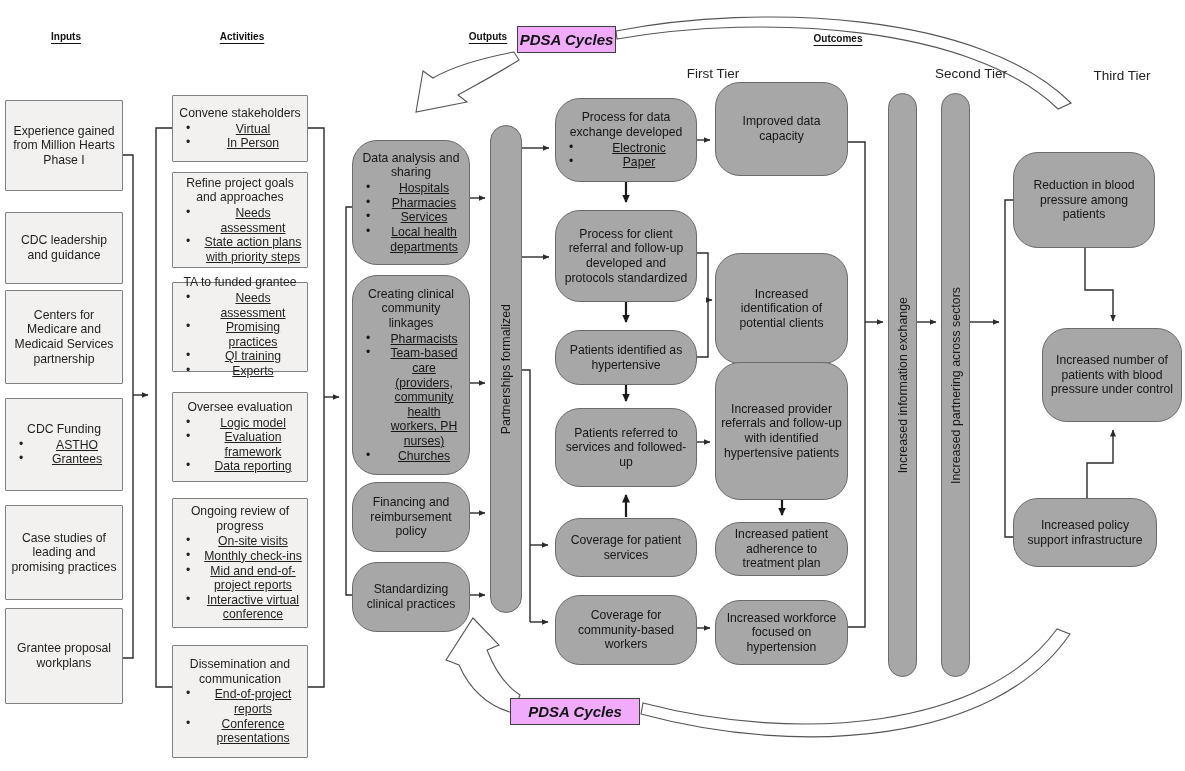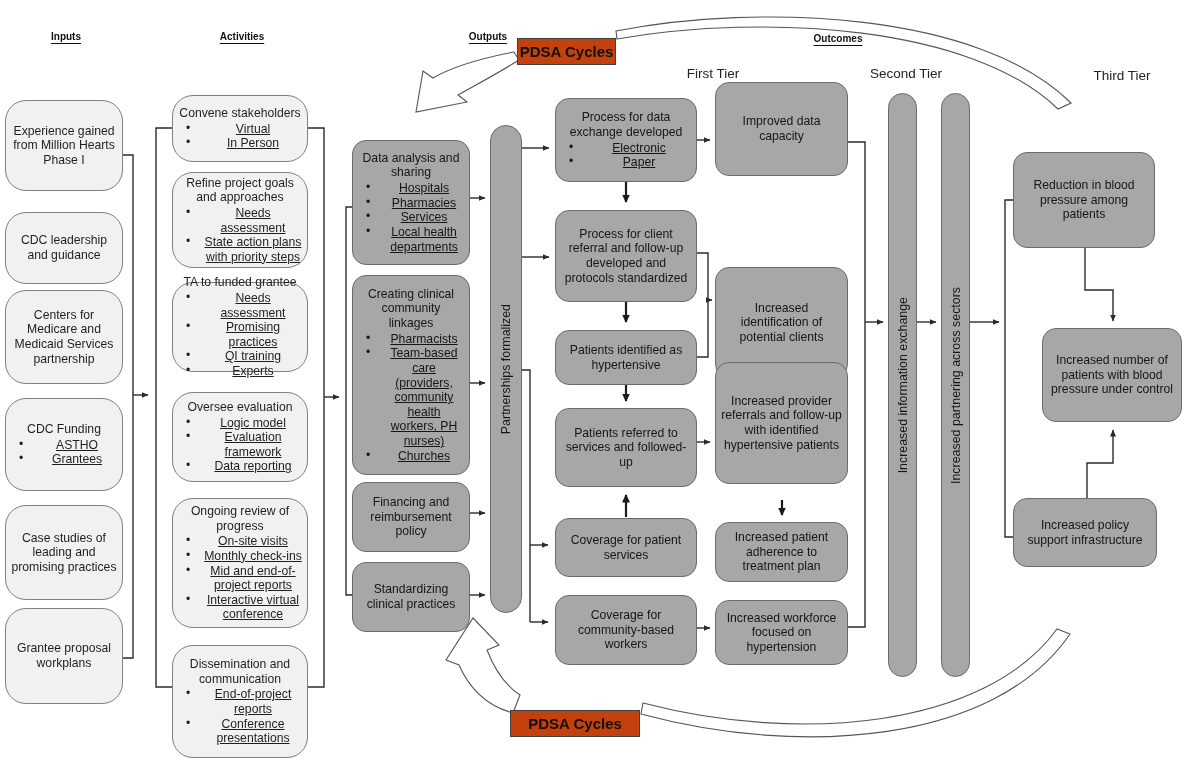--- a/index.html
+++ b/index.html
@@ -2,35 +2,35 @@
 <html><head>
 <meta charset="utf-8">
 <style>
   html,body{margin:0;padding:0;background:#fff;}
   #canvas{position:relative;width:1185px;height:771px;background:#fff;overflow:hidden;
           font-family:"Liberation Sans",sans-serif;color:#1f1f1f;}
   svg.overlay{position:absolute;left:0;top:0;width:1185px;height:771px;}
   .box{position:absolute;box-sizing:border-box;display:flex;flex-direction:column;
        justify-content:center;align-items:center;text-align:center;
        font-size:12.2px;line-height:1.2;padding:3px 5px;}
-  .light{background:#f2f1f0;border:1.4px solid #808080;border-radius:21px;}
-  .gray{background:#a7a7a7;border:1.4px solid #6b6b6b;border-radius:14px;color:#161616;}
+  .light{background:#f2f1f0;border:1.4px solid #808080;border-radius:1px;}
+  .gray{background:#a7a7a7;border:1.4px solid #6b6b6b;border-radius:25px;color:#161616;}
   .box .t{width:100%;}
   .box ul{list-style:none;margin:1px 0 0;padding:0;width:100%;text-align:center;text-decoration:underline;}
   .box li{position:relative;padding-left:26px;}
   .box li::before{content:"\2022";position:absolute;left:8px;top:-1px;}
   .vbar{position:absolute;box-sizing:border-box;background:#a7a7a7;border:1.4px solid #6b6b6b;
         border-radius:18px;display:flex;align-items:center;justify-content:center;}
   .vbar span{writing-mode:vertical-rl;transform:rotate(180deg);font-size:12.4px;color:#161616;white-space:nowrap;}
   .colhead{position:absolute;transform:translateX(-50%);font-size:10px;font-weight:700;
            text-decoration:underline;text-underline-offset:3px;color:#111;}
   .tierhead{position:absolute;transform:translateX(-50%);font-size:13.5px;color:#222;text-align:center;}
-  .pdsa{position:absolute;box-sizing:border-box;background:#c2410c;border:1.8px solid #3f3f3f;
+  .pdsa{position:absolute;box-sizing:border-box;background:#f0abfc;border:1.8px solid #3f3f3f;
         display:flex;align-items:center;justify-content:center;
-        font-size:15px;font-weight:700;color:#111;margin-top:12px;}
+        font-size:15px;font-weight:700;font-style:italic;color:#111;}
 </style>
 </head>
 <body>
 
 <div id="canvas">
 
   <svg class="overlay" viewBox="0 0 1185 771">
     <defs>
       <marker id="ah" markerWidth="9" markerHeight="8" refX="6.5" refY="3" orient="auto" markerUnits="userSpaceOnUse">
         <path d="M0,0 L7,3 L0,6 Z" fill="#2b2b2b"></path>
@@ -86,21 +86,21 @@
       <path d="M626,517 V495" marker-end="url(#ahb)"></path>
       <path d="M782,500 V515" marker-end="url(#ahb)"></path>
     </g>
   </svg>
 
   <div class="colhead" style="left:66px;top:31px">Inputs</div>
   <div class="colhead" style="left:242px;top:31px">Activities</div>
   <div class="colhead" style="left:488px;top:31px">Outputs</div>
   <div class="colhead" style="left:838px;top:33px">Outcomes</div>
   <div class="tierhead" style="left:713px;top:66px">First Tier</div>
-  <div class="tierhead" style="left:906px;top:66px">Second Tier</div>
+  <div class="tierhead" style="left:971px;top:66px">Second Tier</div>
   <div class="tierhead" style="left:1122px;top:68px">Third Tier</div>
 
   <div class="pdsa" style="left:517px;top:26px;width:99px;height:27px">PDSA Cycles</div>
   <div class="pdsa" style="left:510px;top:698px;width:130px;height:27px">PDSA Cycles</div>
 
   <div class="box light" style="left:5px;top:100px;width:118px;height:91px">
     <div class="t">Experience gained from Million Hearts Phase I</div>
   </div>
   <div class="box light" style="left:5px;top:212px;width:118px;height:72px">
     <div class="t">CDC leadership and guidance</div>
@@ -217,27 +217,27 @@
   <div class="box gray" style="left:555px;top:518px;width:142px;height:59px">
     <div class="t">Coverage for patient services</div>
   </div>
   <div class="box gray" style="left:555px;top:595px;width:142px;height:70px">
     <div class="t">Coverage for community-based workers</div>
   </div>
 
   <div class="box gray" style="left:715px;top:82px;width:133px;height:94px">
     <div class="t">Improved data capacity</div>
   </div>
-  <div class="box gray" style="left:715px;top:267px;width:133px;height:111px">
+  <div class="box gray" style="left:715px;top:253px;width:133px;height:111px">
     <div class="t">Increased identification of potential clients</div>
   </div>
-  <div class="box gray" style="left:715px;top:362px;width:133px;height:122px">
+  <div class="box gray" style="left:715px;top:362px;width:133px;height:138px">
     <div class="t">Increased provider referrals and follow-up with identified hypertensive patients</div>
   </div>
-  <div class="box gray" style="left:715px;top:522px;width:133px;height:60px">
+  <div class="box gray" style="left:715px;top:522px;width:133px;height:54px">
     <div class="t">Increased patient adherence to treatment plan</div>
   </div>
   <div class="box gray" style="left:715px;top:600px;width:133px;height:65px">
     <div class="t">Increased workforce focused on hypertension</div>
   </div>
 
   <div class="vbar" style="left:888px;top:93px;width:29px;height:584px">
     <span>Increased information exchange</span>
   </div>
   <div class="vbar" style="left:941px;top:93px;width:29px;height:584px">

